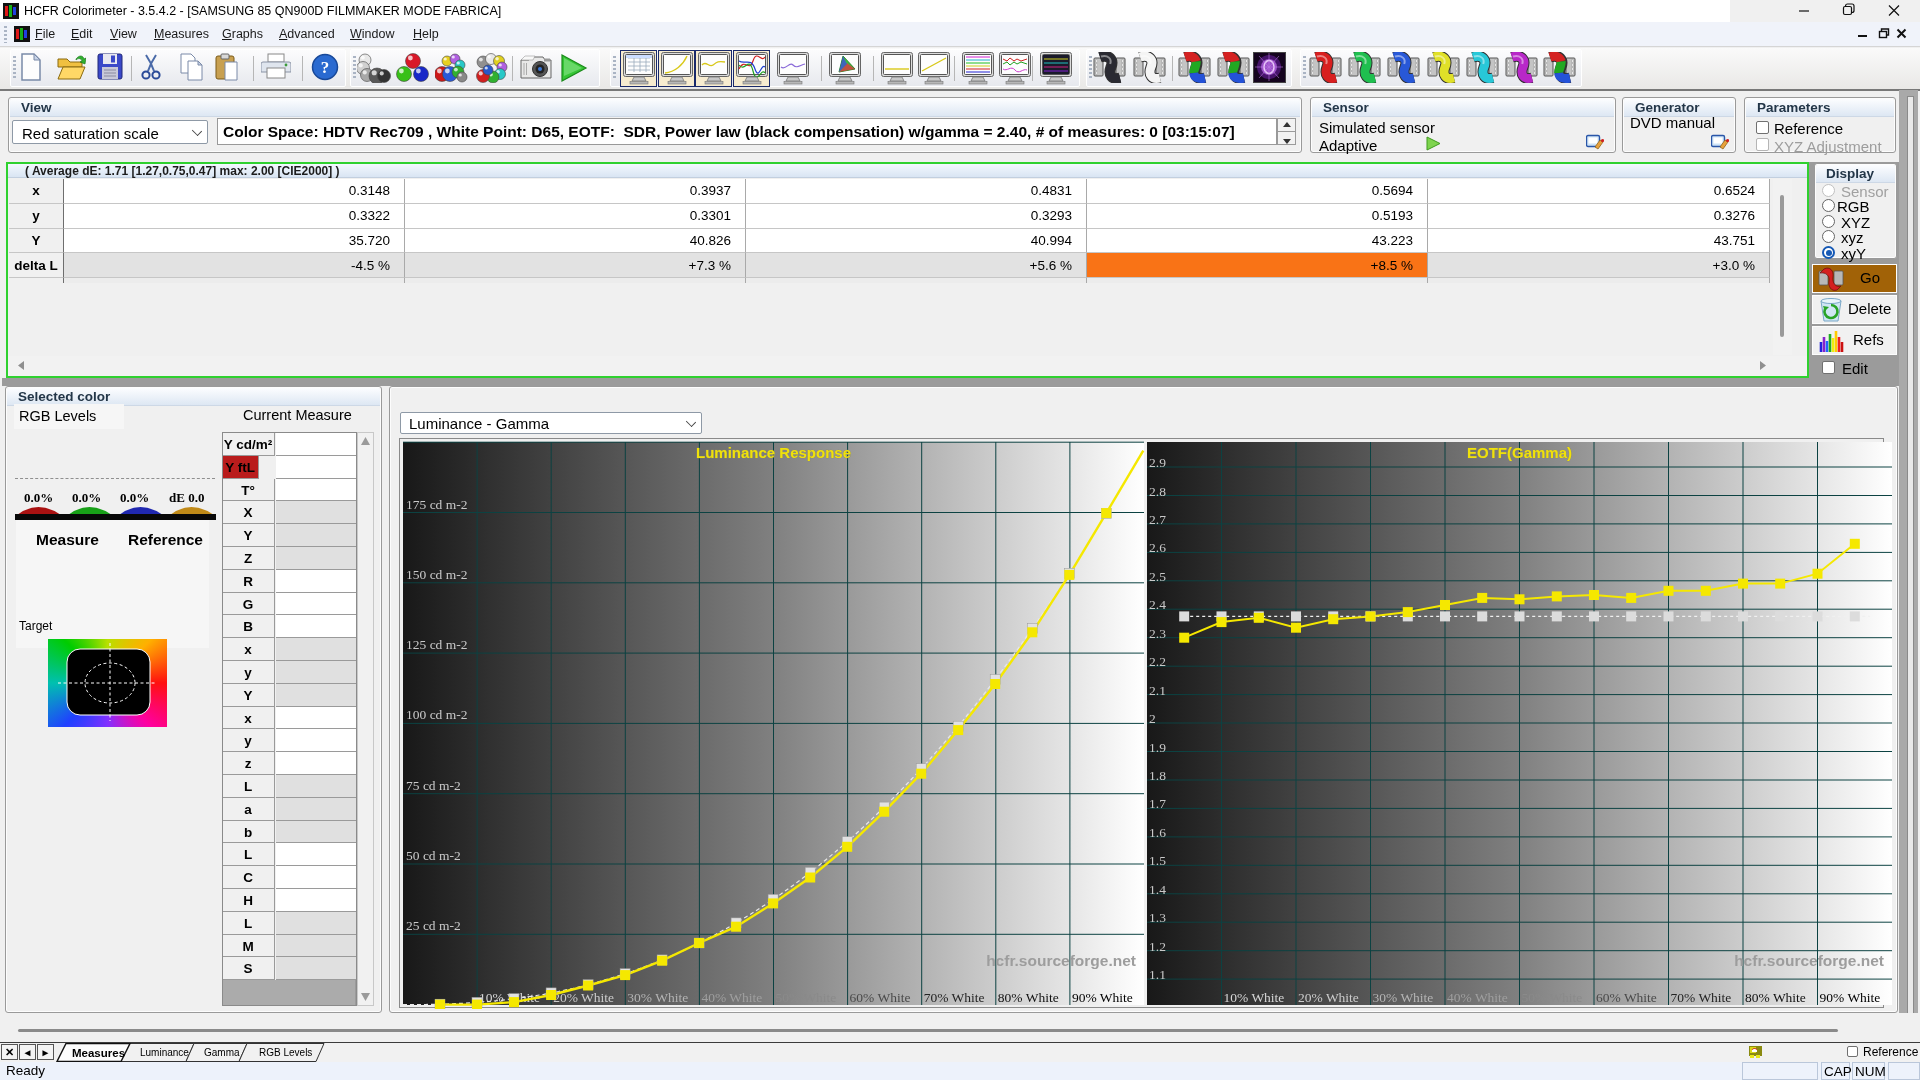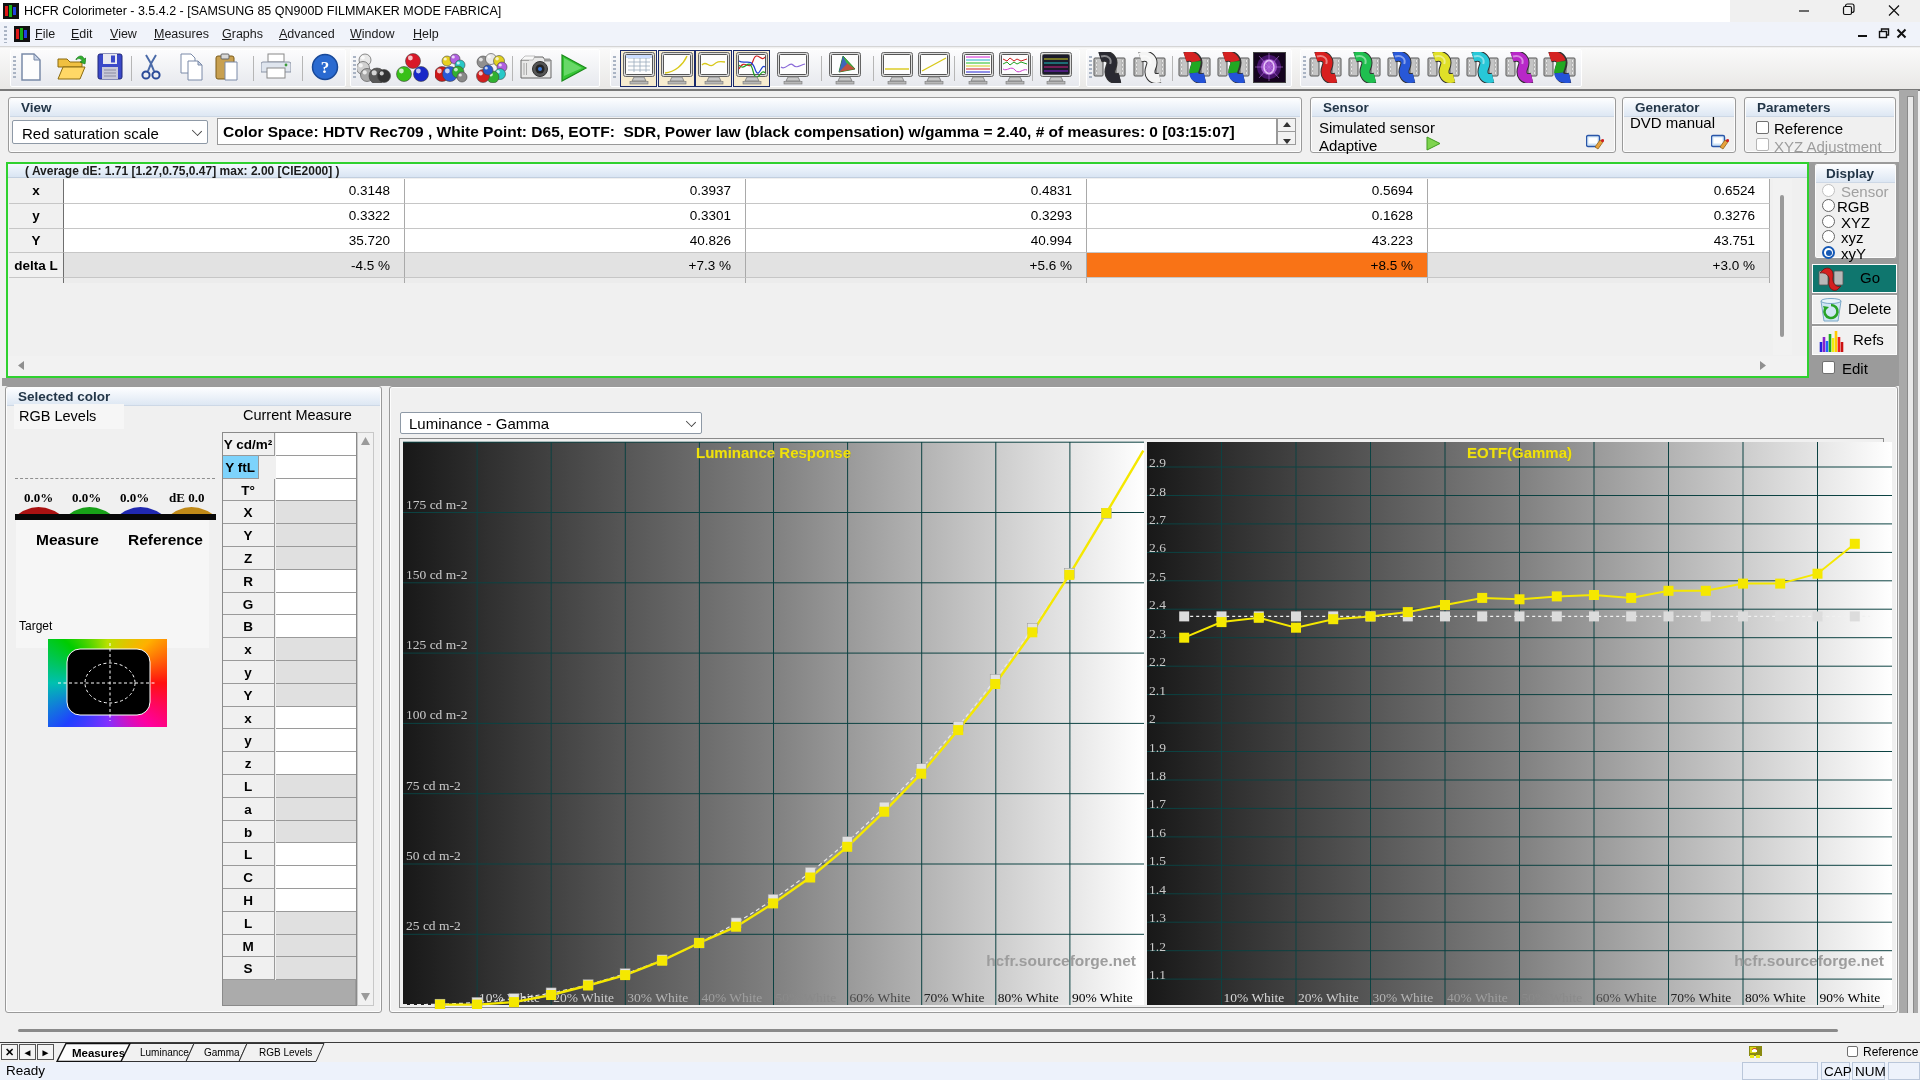--- a/index.html
+++ b/index.html
@@ -613,21 +613,21 @@
           <td class="v">0.3937</td>
           <td class="v">0.4831</td>
           <td class="v">0.5694</td>
           <td class="v">0.6524</td>
         </tr>
   <tr style="height:24.8px">
           <td class="bold rl">y</td>
           <td class="v">0.3322</td>
           <td class="v">0.3301</td>
           <td class="v">0.3293</td>
-          <td class="v">0.1628</td>
+          <td class="v">0.5193</td>
           <td class="v">0.3276</td>
         </tr>
   <tr style="height:24.8px">
           <td class="bold rl">Y</td>
           <td class="v">35.720</td>
           <td class="v">40.826</td>
           <td class="v">40.994</td>
           <td class="v">43.223</td>
           <td class="v">43.751</td>
         </tr>
@@ -672,21 +672,21 @@
    <div class="radio" style="left:7px;top:35px"></div>
       <div class="abs" style="left:22px;top:34px">RGB</div>
    <div class="radio" style="left:7px;top:51px"></div>
       <div class="abs" style="left:26px;top:50px">XYZ</div>
    <div class="radio" style="left:7px;top:66px"></div>
       <div class="abs" style="left:26px;top:65px">xyz</div>
    <div class="radio" style="left:7px;top:82px;border:2px solid #1659b5"></div>
       <div class="abs" style="left:10.5px;top:85.5px;width:6px;height:6px;border-radius:50%;background:#1659b5"></div>
       <div class="abs" style="left:26px;top:81px">xyY</div>
  </div>
- <div class="abs" style="left:3px;top:102px;width:85px;height:29px;background:#0f766e;border:1px solid #fdfdfd">
+ <div class="abs" style="left:3px;top:102px;width:85px;height:29px;background:#a16207;border:1px solid #fdfdfd">
    <svg class="abs" style="left:5px;top:1px" width="26" height="25" viewBox="0 0 26 25">
         <rect x="1" y="5" width="9" height="14" rx="1" fill="#b8b8b8" stroke="#555" stroke-width="0.8"></rect>
         <rect x="16" y="5" width="9" height="14" rx="1" fill="#b8b8b8" stroke="#555" stroke-width="0.8"></rect>
         <path d="M6 3c6-3 10 2 9 8s3 11 8 9l-4 4c-6 2-9-4-8-9s-3-9-9-8z" fill="#d42020" stroke="#701010" stroke-width="0.8"></path>
       </svg>
    <div class="abs" style="left:47px;top:4px">Go</div>
  </div>
  <div class="abs" style="left:3px;top:133px;width:85px;height:29px;background:#f1f1f1;border:1px solid #fdfdfd">
    <svg class="abs" style="left:5px;top:1px" width="26" height="26" viewBox="0 0 26 26">
         <path d="M3 4h20l-3 20H6z" fill="#cfe6f5" stroke="#7aa8c8" stroke-width="1"></path>
@@ -741,21 +741,21 @@
  <div class="abs" style="left:42px;top:252px;width:119px;height:88px;background:conic-gradient(from 0deg at 50% 50%, #b8e000 0deg, #ffb000 45deg, #ff1010 90deg, #ff00a0 135deg, #8030ff 180deg, #2040ff 225deg, #00c0b0 270deg, #00cc00 315deg, #b8e000 360deg)"></div>
  <svg class="abs" style="left:42px;top:252px" width="119" height="88">
    <rect x="19" y="10" width="83" height="66" rx="13" fill="#000" stroke="#fff" stroke-width="1"></rect>
    <g stroke="#fff" stroke-width="1" stroke-dasharray="3 2.5">
         <path d="M10 44h99M62 4v78"></path>
         <ellipse cx="62" cy="44" rx="25" ry="20" fill="none"></ellipse>
       </g>
  </svg>
   <div class="abs" style="left:216px;top:46.0px;width:53px;height:22.8px;background:#f0f0f0;border-bottom:1px solid #9a9a9a;border-right:1px solid #9a9a9a;text-align:center;font-weight:bold;font-size:13.5px;line-height:23px">Y cd/m²</div>
   <div class="abs" style="left:270px;top:46.0px;width:80px;height:22.8px;background:#ffffff;border-bottom:1px solid #9a9a9a"></div>
-  <div class="abs" style="left:216px;top:68.8px;width:37px;height:22.8px;background:#7dd3fc;border-bottom:1px solid #9a9a9a;border-right:1px solid #9a9a9a;text-align:center;font-weight:bold;font-size:13.5px;line-height:23px">Y ftL</div>
+  <div class="abs" style="left:216px;top:68.8px;width:37px;height:22.8px;background:#b91c1c;border-bottom:1px solid #9a9a9a;border-right:1px solid #9a9a9a;text-align:center;font-weight:bold;font-size:13.5px;line-height:23px">Y ftL</div>
   <div class="abs" style="left:270px;top:68.8px;width:80px;height:22.8px;background:#ffffff;border-bottom:1px solid #9a9a9a"></div>
   <div class="abs" style="left:216px;top:91.6px;width:53px;height:22.8px;background:#f0f0f0;border-bottom:1px solid #9a9a9a;border-right:1px solid #9a9a9a;text-align:center;font-weight:bold;font-size:13.5px;line-height:23px">T°</div>
   <div class="abs" style="left:270px;top:91.6px;width:80px;height:22.8px;background:#ffffff;border-bottom:1px solid #9a9a9a"></div>
   <div class="abs" style="left:216px;top:114.4px;width:53px;height:22.8px;background:#f0f0f0;border-bottom:1px solid #9a9a9a;border-right:1px solid #9a9a9a;text-align:center;font-weight:bold;font-size:13.5px;line-height:23px">X</div>
   <div class="abs" style="left:270px;top:114.4px;width:80px;height:22.8px;background:#e0e0e0;border-bottom:1px solid #9a9a9a"></div>
   <div class="abs" style="left:216px;top:137.2px;width:53px;height:22.8px;background:#f0f0f0;border-bottom:1px solid #9a9a9a;border-right:1px solid #9a9a9a;text-align:center;font-weight:bold;font-size:13.5px;line-height:23px">Y</div>
   <div class="abs" style="left:270px;top:137.2px;width:80px;height:22.8px;background:#e0e0e0;border-bottom:1px solid #9a9a9a"></div>
   <div class="abs" style="left:216px;top:160.0px;width:53px;height:22.8px;background:#f0f0f0;border-bottom:1px solid #9a9a9a;border-right:1px solid #9a9a9a;text-align:center;font-weight:bold;font-size:13.5px;line-height:23px">Z</div>
   <div class="abs" style="left:270px;top:160.0px;width:80px;height:22.8px;background:#e0e0e0;border-bottom:1px solid #9a9a9a"></div>
   <div class="abs" style="left:216px;top:182.8px;width:53px;height:22.8px;background:#f0f0f0;border-bottom:1px solid #9a9a9a;border-right:1px solid #9a9a9a;text-align:center;font-weight:bold;font-size:13.5px;line-height:23px">R</div>

